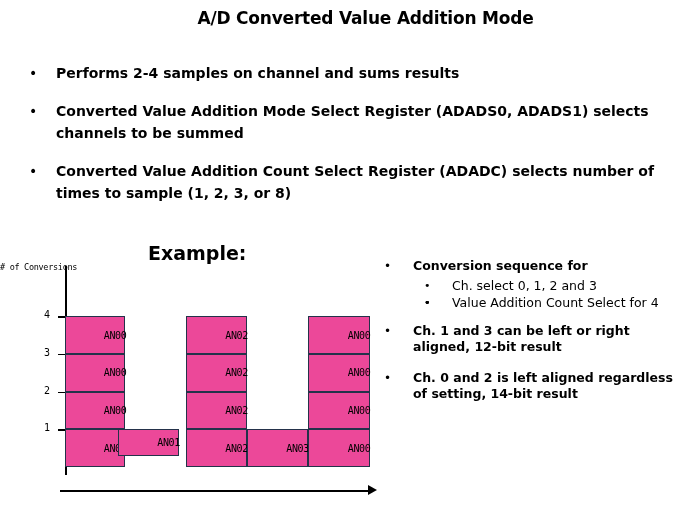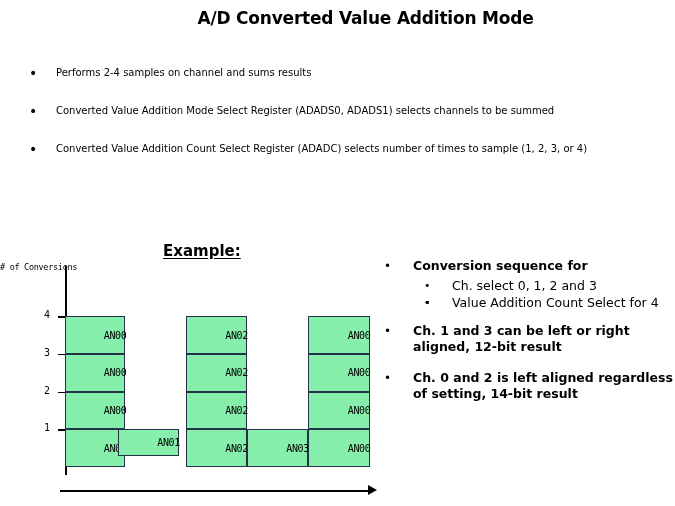--- a/index.html
+++ b/index.html
@@ -17,48 +17,48 @@
     letter-spacing:-0.2px;line-height:24px;padding-left:28px;
   }
 
   
   .bullets{position:absolute;left:0;top:62px;width:660px;}
   .bullet{position:relative;margin-bottom:16px;padding-left:56px;}
   .bullet .dot{
     position:absolute;left:29px;top:0px;font-size:14px;line-height:22px;
   }
   .bullet .btxt{
-    font-size:10px;line-height:22px;display:block;
+    font-size:14px;line-height:22px;display:block;font-weight:bold;
   }
 
   
   .example{
-    position:absolute;left:163px;top:242px;
-    font-weight:bold;font-size:15px;
-    text-decoration:underline;text-underline-offset:2px;
+    position:absolute;left:148px;top:242px;
+    font-weight:bold;font-size:19px;
+    text-underline-offset:2px;
   }
 
   
   .chart{position:absolute;left:0;top:258px;width:390px;height:248px;}
   .axis-label{
     position:absolute;left:0px;top:4px;width:62px;
     text-align:right;font-size:8.5px;line-height:11px;
     font-family:"DejaVu Sans Mono",monospace;
     letter-spacing:-0.3px;white-space:nowrap;
   }
   .yaxis{
     position:absolute;left:65px;top:8px;width:1.5px;height:209px;background:#000;
   }
   .tick{position:absolute;left:58px;width:14px;height:1.5px;background:#000;}
   .ticklabel{
     position:absolute;left:20px;width:30px;text-align:right;
     font-size:10px;font-family:"DejaVu Sans Mono",monospace;
   }
   .cell{
-    position:absolute;background:#86efac;border:1px solid #24324a;
+    position:absolute;background:#ec4899;border:1px solid #24324a;
     box-sizing:border-box;display:flex;align-items:center;justify-content:center;
     font-size:10px;font-family:"DejaVu Sans Mono",monospace;
     letter-spacing:-0.4px;color:#000;padding-left:40px;
   }
   .arrow-line{
     position:absolute;left:60px;top:232px;width:310px;height:1.5px;background:#000;
   }
   .arrow-head{
     position:absolute;left:368px;top:227px;
     width:0;height:0;border-top:5px solid transparent;
@@ -86,21 +86,21 @@
     <div class="bullet">
       <span class="dot">•</span>
       <span class="btxt">Performs 2-4 samples on channel and sums results</span>
     </div>
     <div class="bullet">
       <span class="dot">•</span>
       <span class="btxt">Converted Value Addition Mode Select Register (ADADS0, ADADS1) selects channels to be summed</span>
     </div>
     <div class="bullet">
       <span class="dot">•</span>
-      <span class="btxt">Converted Value Addition Count Select Register (ADADC) selects number of times to sample (1, 2, 3, or 4)</span>
+      <span class="btxt">Converted Value Addition Count Select Register (ADADC) selects number of times to sample (1, 2, 3, or 8)</span>
     </div>
   </div>
 
   <div class="example">Example:</div>
 
   <div class="chart">
     <div class="axis-label"># of Conversions</div>
     <div class="yaxis"></div>
     <div id="chart-ticks">
         <div class="tick" style="top: 171.3px;"></div>

